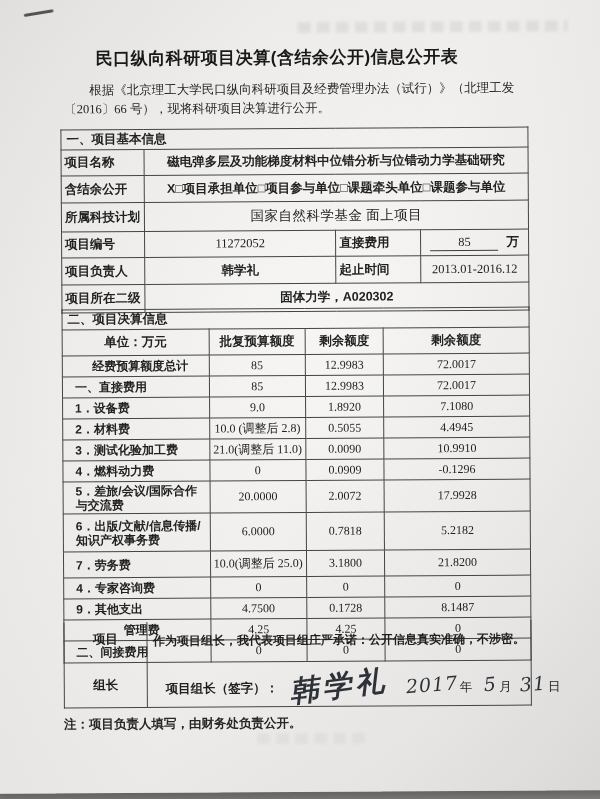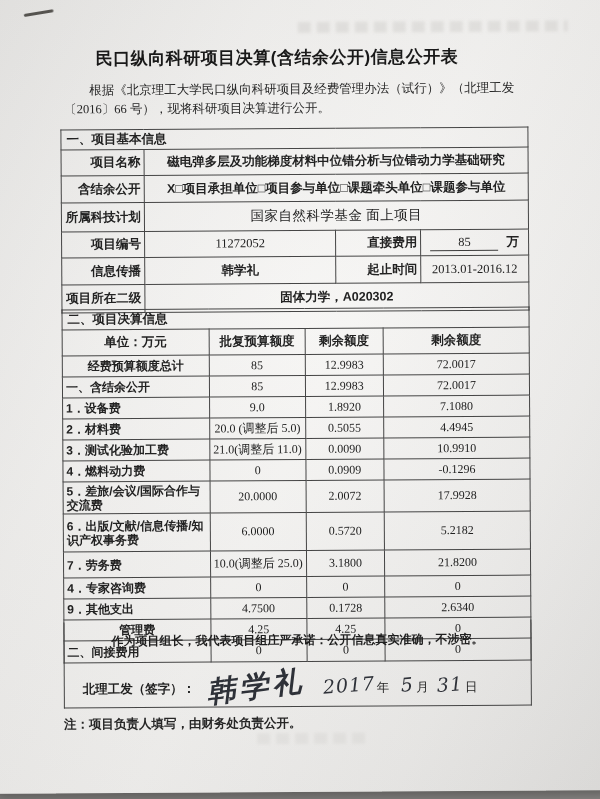--- a/index.html
+++ b/index.html
@@ -23,26 +23,26 @@
   .bleed.b2{left:255px;top:733px;width:110px;opacity:.3;}
   .title{position:absolute;left:0;top:46px;width:558px;text-align:center;
     font-size:17px;font-weight:bold;font-family:"Liberation Sans",sans-serif;letter-spacing:.5px;color:#191919;}
   .intro{position:absolute;left:66px;top:80px;width:460px;font-size:12.5px;line-height:19px;color:#262626;}
   .intro .l1{text-indent:2em;}
   .doc-table{position:absolute;left:62px;top:128px;width:468px;border-collapse:collapse;
     font-size:12.5px;color:#222;}
   .doc-table td{border:1px solid #454545;padding:1px 3px;vertical-align:middle;}
   .doc-table .section{font-weight:bold;font-family:"Liberation Sans",sans-serif;font-size:12.5px;
     text-align:left;padding-left:5px;}
-  .doc-table .lbl{font-weight:bold;font-family:"Liberation Sans",sans-serif;text-align:right;}
+  .doc-table .lbl{font-weight:bold;font-family:"Liberation Sans",sans-serif;text-align:left;}
   .doc-table .val{text-align:center;}
   .doc-table .valb{text-align:center;font-weight:bold;font-family:"Liberation Sans",sans-serif;}
   .doc-table .vals{text-align:center;font-size:13.5px;letter-spacing:.5px;}
   .t2{top:308px;}
-  .t2 td.lab{font-weight:bold;font-family:"Liberation Sans",sans-serif;text-align:left;padding-left:3px;
+  .t2 td.lab{font-weight:bold;font-family:"Liberation Sans",sans-serif;text-align:left;padding-left:12px;
     font-size:12px;line-height:14px;}
   .t2 td.lab.center{text-align:center;}
   .t2 td.num{text-align:center;font-size:12px;white-space:nowrap;}
   .t2 td.head{font-weight:bold;font-family:"Liberation Sans",sans-serif;text-align:center;font-size:12.5px;}
   .u{display:inline-block;min-width:64px;text-align:center;border-bottom:1px solid #3d3d3d;padding:0 2px;}
   .unit{margin-left:8px;font-weight:bold;font-family:"Liberation Sans",sans-serif;}
   .pledge{position:absolute;left:62px;top:621px;width:466px;height:85px;
     border:1px solid #454545;border-top:none;display:flex;}
   .pledge-left{width:82px;border-right:1px solid #454545;display:flex;flex-direction:column;
     justify-content:space-between;align-items:center;padding:9px 0 13px 0;
@@ -104,21 +104,21 @@
           <td class="lbl">所属科技计划</td>
           <td class="vals" colspan="3">国家自然科学基金 面上项目</td>
         </tr>
         <tr style="height:26px">
           <td class="lbl">项目编号</td>
           <td class="val">11272052</td>
           <td class="lbl">直接费用</td>
           <td class="val"><span class="u">85</span><span class="unit">万</span></td>
         </tr>
         <tr style="height:27px">
-          <td class="lbl">信息传播</td>
+          <td class="lbl">项目负责人</td>
           <td class="valb">韩学礼</td>
           <td class="lbl">起止时间</td>
           <td class="val">2013.01-2016.12</td>
         </tr>
         <tr style="height:28px">
           <td class="lbl">项目所在二级</td>
           <td class="valb" colspan="3">固体力学，A020302</td>
         </tr>
       </tbody>
         </table>
@@ -140,34 +140,34 @@
           <td class="head">剩余额度</td>
           <td class="head">剩余额度</td>
         </tr>
         <tr style="height:21px">
           <td class="lab center">经费预算额度总计</td>
           <td class="num">85</td>
           <td class="num">12.9983</td>
           <td class="num">72.0017</td>
         </tr>
         <tr style="height:21px">
-          <td class="lab">一、含结余公开</td>
+          <td class="lab">一、直接费用</td>
           <td class="num">85</td>
           <td class="num">12.9983</td>
           <td class="num">72.0017</td>
         </tr>
         <tr style="height:21px">
           <td class="lab">1．设备费</td>
           <td class="num">9.0</td>
           <td class="num">1.8920</td>
           <td class="num">7.1080</td>
         </tr>
         <tr style="height:21px">
           <td class="lab">2．材料费</td>
-          <td class="num">20.0 (调整后 5.0)</td>
+          <td class="num">10.0 (调整后 2.8)</td>
           <td class="num">0.5055</td>
           <td class="num">4.4945</td>
         </tr>
         <tr style="height:21px">
           <td class="lab">3．测试化验加工费</td>
           <td class="num">21.0(调整后 11.0)</td>
           <td class="num">0.0090</td>
           <td class="num">10.9910</td>
         </tr>
         <tr style="height:21px">
@@ -178,61 +178,65 @@
         </tr>
         <tr style="height:32px">
           <td class="lab">5．差旅/会议/国际合作与交流费</td>
           <td class="num">20.0000</td>
           <td class="num">2.0072</td>
           <td class="num">17.9928</td>
         </tr>
         <tr style="height:38px">
           <td class="lab">6．出版/文献/信息传播/知识产权事务费</td>
           <td class="num">6.0000</td>
-          <td class="num">0.5720</td>
+          <td class="num">0.7818</td>
           <td class="num">5.2182</td>
         </tr>
         <tr style="height:26px">
           <td class="lab">7．劳务费</td>
           <td class="num">10.0(调整后 25.0)</td>
           <td class="num">3.1800</td>
           <td class="num">21.8200</td>
         </tr>
         <tr style="height:21px">
           <td class="lab">4．专家咨询费</td>
           <td class="num">0</td>
           <td class="num">0</td>
           <td class="num">0</td>
         </tr>
         <tr style="height:21px">
           <td class="lab">9．其他支出</td>
           <td class="num">4.7500</td>
           <td class="num">0.1728</td>
-          <td class="num">2.6340</td>
+          <td class="num">8.1487</td>
         </tr>
         <tr style="height:21px">
           <td class="lab center">管理费</td>
           <td class="num">4.25</td>
           <td class="num">4.25</td>
           <td class="num">0</td>
         </tr>
         <tr style="height:22px">
           <td class="lab">二、间接费用</td>
           <td class="num">0</td>
           <td class="num">0</td>
           <td class="num">0</td>
         </tr>
       </tbody>
         </table>
 
       <div class="pledge">
+        <div class="pledge-left">
+          <div>项目</div>
+          <div>组长</div>
+        </div>
         <div class="pledge-right">
           <div class="statement">作为项目组长，我代表项目组庄严承诺：公开信息真实准确，不涉密。</div>
           <div class="signline">
-            <span class="sign-label">北理工发（签字）：</span>
+            <span class="sign-label">项目组长（签字）：</span>
             <span class="hw sig">韩学礼</span>
             <span class="hw hw-num yr">2017</span>
             <span class="printed">年</span>
             <span class="hw hw-num mo">5</span>
             <span class="printed">月</span>
             <span class="hw hw-num dy">31</span>
             <span class="printed">日</span>
           </div>
         </div>
       </div>

